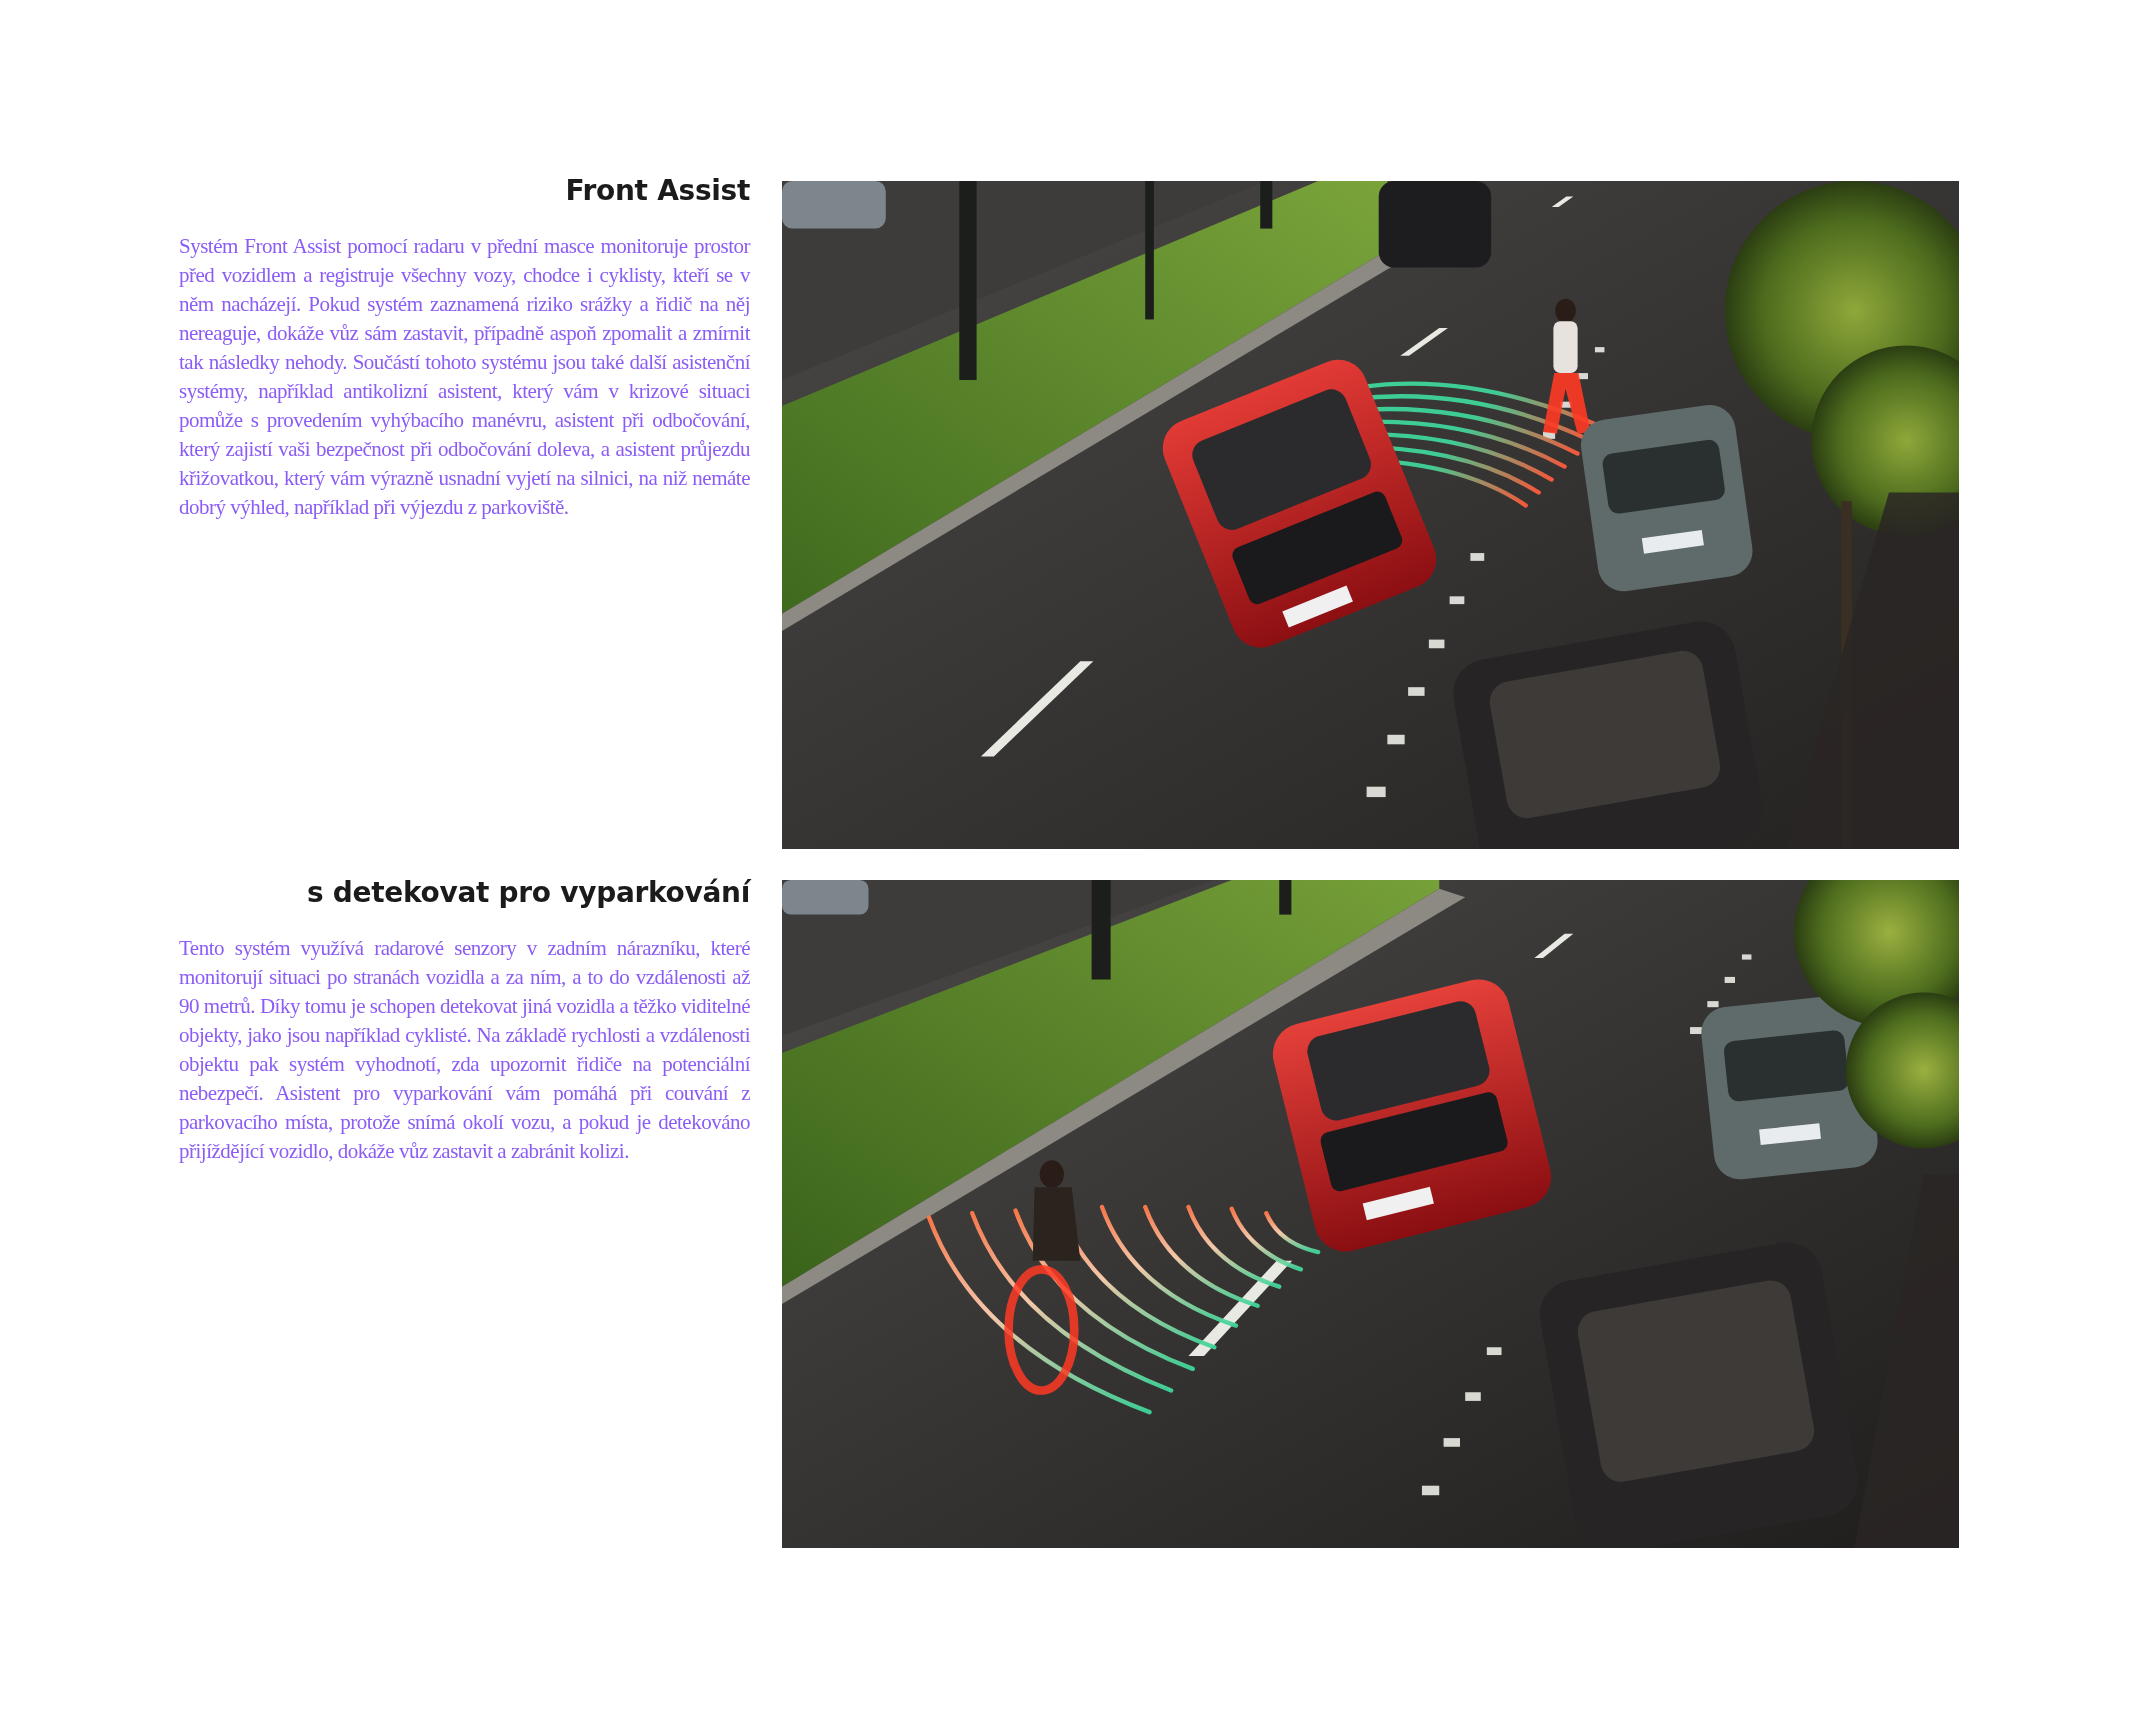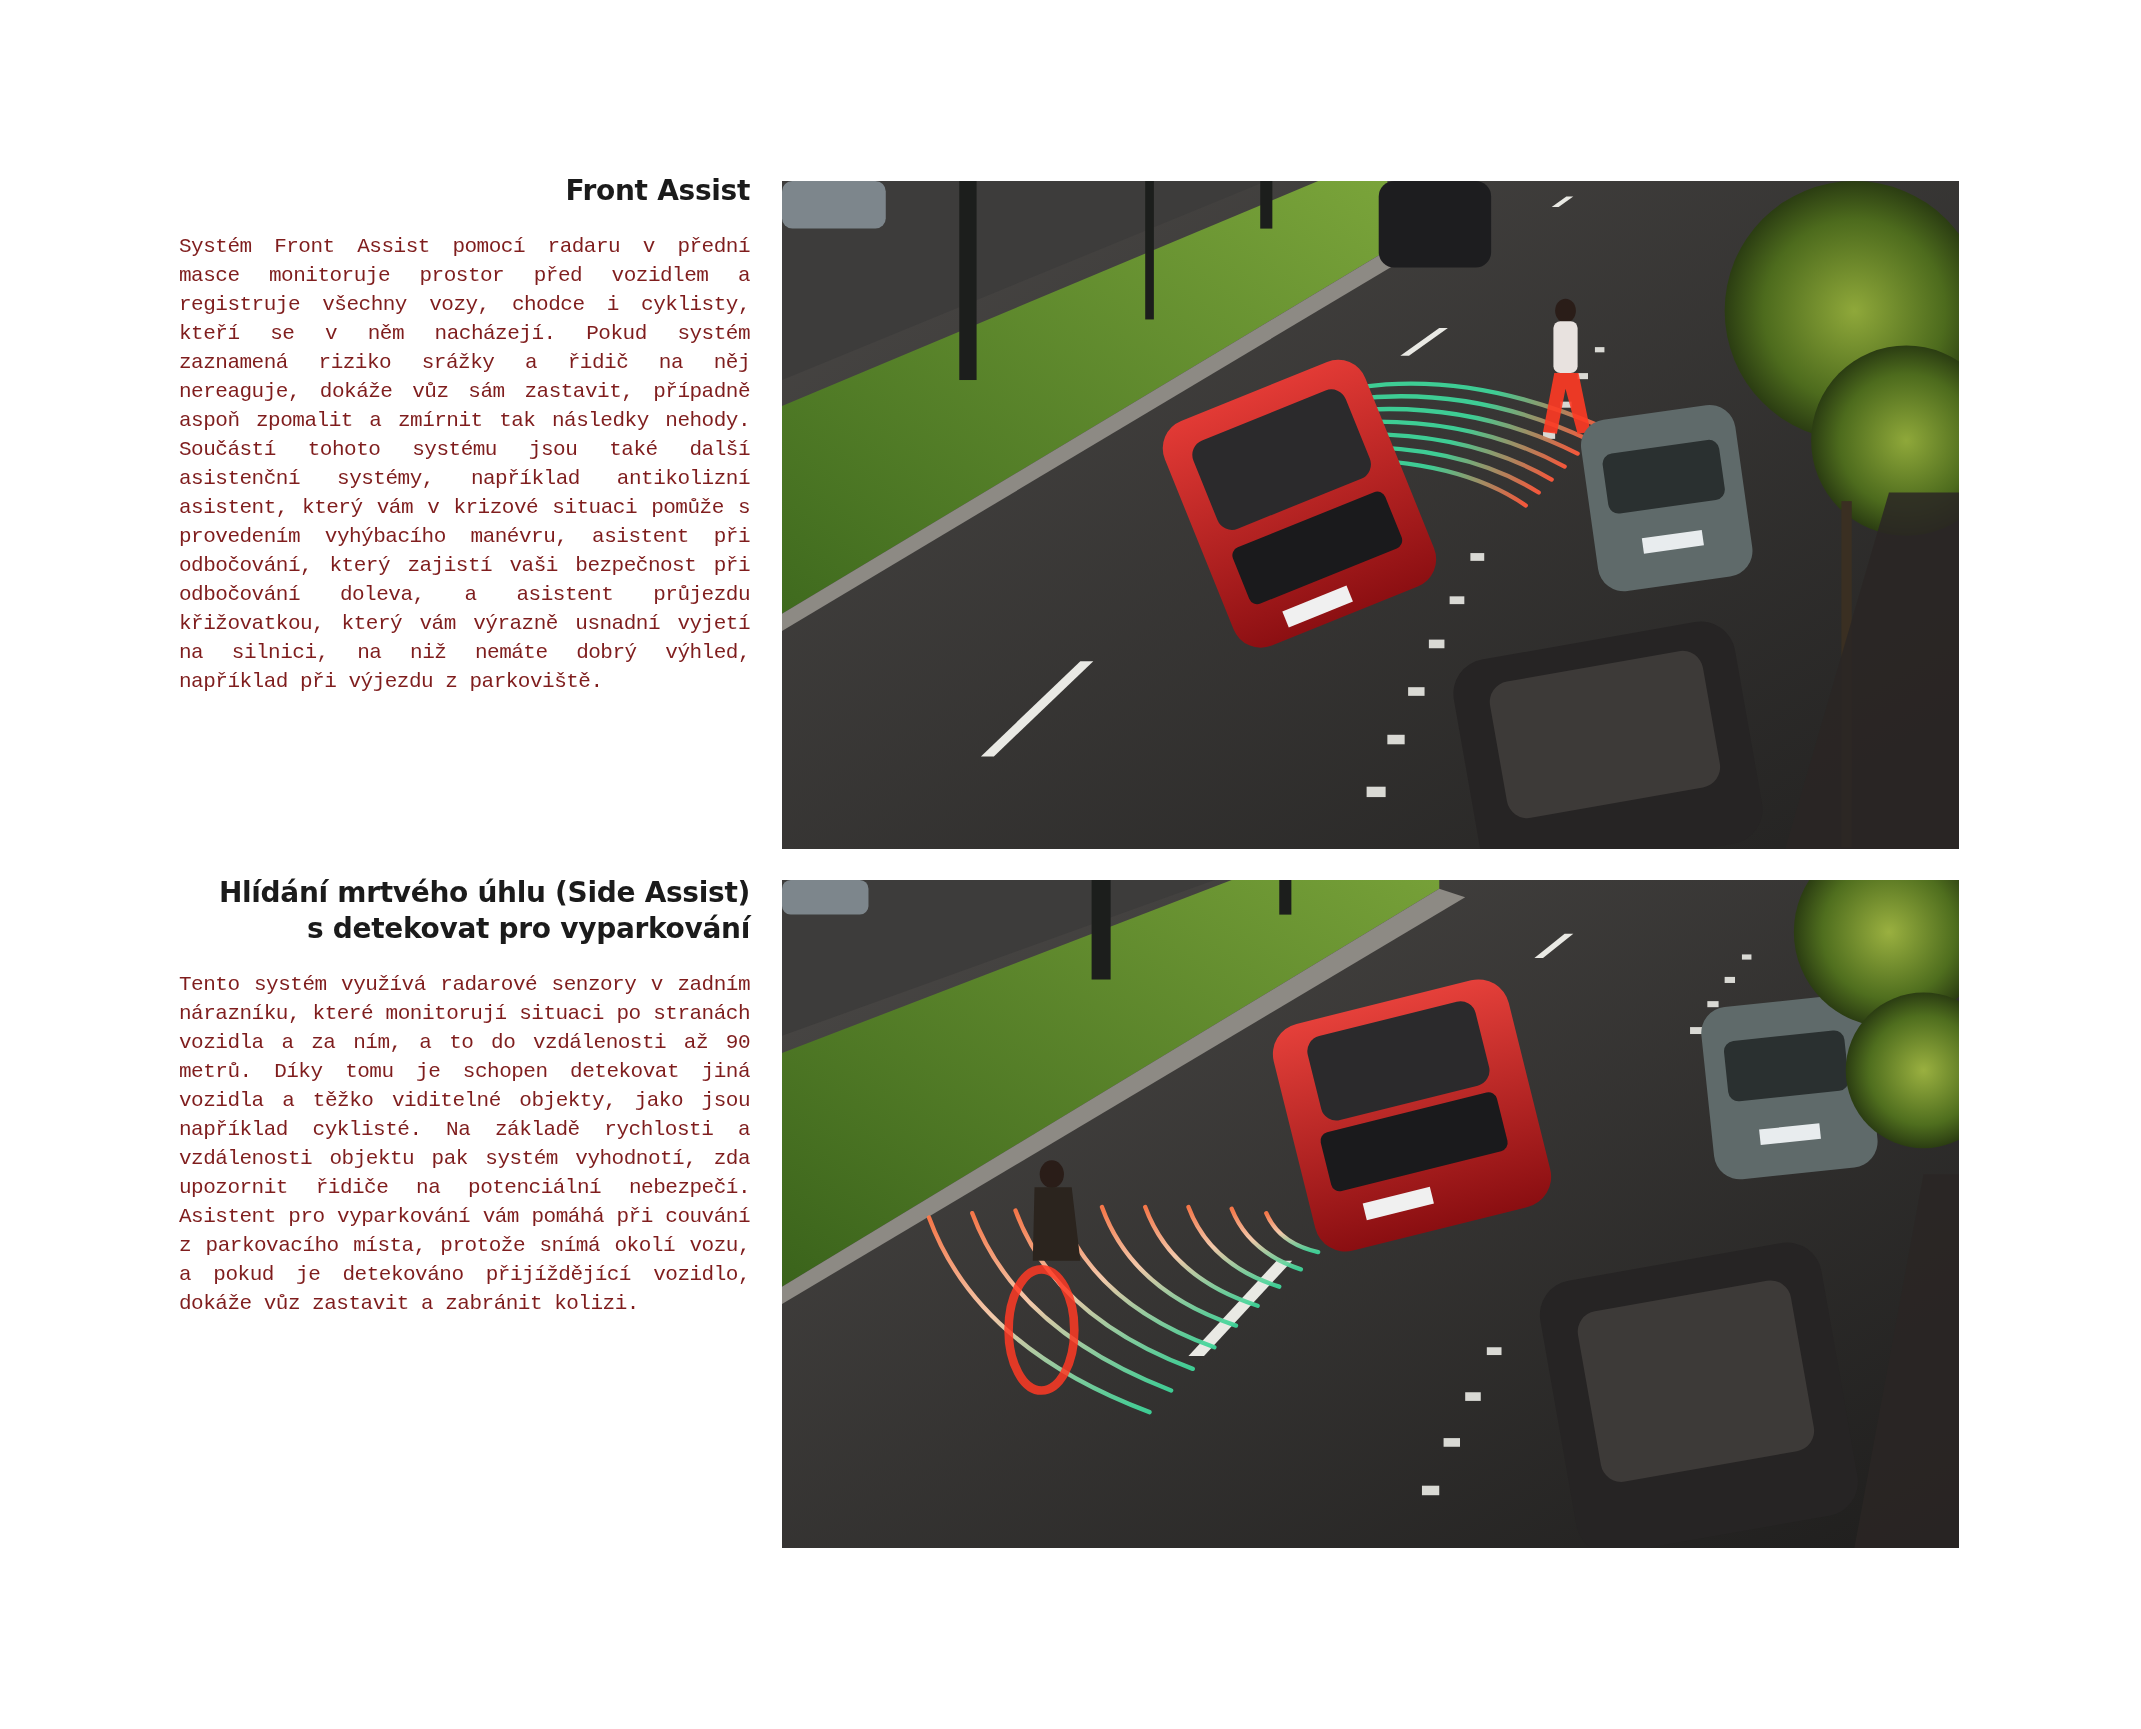--- a/index.html
+++ b/index.html
@@ -4,21 +4,21 @@
 <style>
   html, body { margin: 0; padding: 0; background: #ffffff; }
   body { width: 2141px; height: 1729px; position: relative; overflow: hidden;
          font-family: "DejaVu Sans", sans-serif; color: #2a2a2a; }
   .section-text { position: absolute; left: 179px; width: 571px; }
   .s1-text { top: 173px; }
   .s2-text { top: 875px; }
   h2 { margin: 0; font-weight: bold; color: #1b1b1b; font-size: 28px; line-height: 36px; letter-spacing: -0.3px; }
   h2 .line { display: block; text-align: right; }
   p.body { margin: 22.5px 0 0 0; font-size: 21px; line-height: 29px; text-align: justify;
-           color: #7f1d1d; letter-spacing: -0.5px; font-family: Liberation Mono, monospace; }
+           color: #8b5cf6; letter-spacing: -0.5px; font-family: Liberation Serif, serif; }
   .photo { position: absolute; left: 782px; width: 1177px; height: 668px; overflow: hidden;
            background: #2c2b2a; }
   .photo-top { top: 181px; }
   .photo-bottom { top: 880px; }
   .photo svg { display: block; width: 100%; height: 100%; }
 </style>
 </head>
 <body>
 
 <div class="section-text s1-text">
@@ -122,21 +122,20 @@
     <circle cx="1240" cy="150" r="150" fill="url(#tree1)"></circle>
     <circle cx="1300" cy="300" r="110" fill="url(#tree1)"></circle>
     <rect x="1225" y="370" width="12" height="400" fill="#3a2f22"></rect>
 
     <polygon points="1160,772 1280,360 1361,360 1361,772" fill="#2a2624" opacity="0.85"></polygon>
   </svg>
 </div>
 
 <div class="section-text s2-text">
   <h2>
-    <span class="line">Hlídání mrtvého úhlu (Side Assist)</span>
     <span class="line">s detekovat pro vyparkování</span>
   </h2>
   <p class="body">Tento systém využívá radarové senzory v zadním nárazníku, které monitorují situaci po stranách vozidla a za ním, a to do vzdálenosti až 90 metrů. Díky tomu je schopen detekovat jiná vozidla a těžko viditelné objekty, jako jsou například cyklisté. Na základě rychlosti a vzdálenosti objektu pak systém vyhodnotí, zda upozornit řidiče na potenciální nebezpečí. Asistent pro vyparkování vám pomáhá při couvání z parkovacího místa, protože snímá okolí vozu, a pokud je detekováno přijíždějící vozidlo, dokáže vůz zastavit a zabránit kolizi.</p>
 </div>
 
 <div class="photo photo-bottom" role="img" aria-label="Red SUV reversing out of parking space with rear radar waves detecting a cyclist">
   <svg viewBox="0 0 1361 772" preserveAspectRatio="none" xmlns="http://www.w3.org/2000/svg">
     <defs>
       <linearGradient id="asph2" x1="0" y1="0" x2="1" y2="1">
         <stop offset="0" stop-color="#4b4947"></stop>

